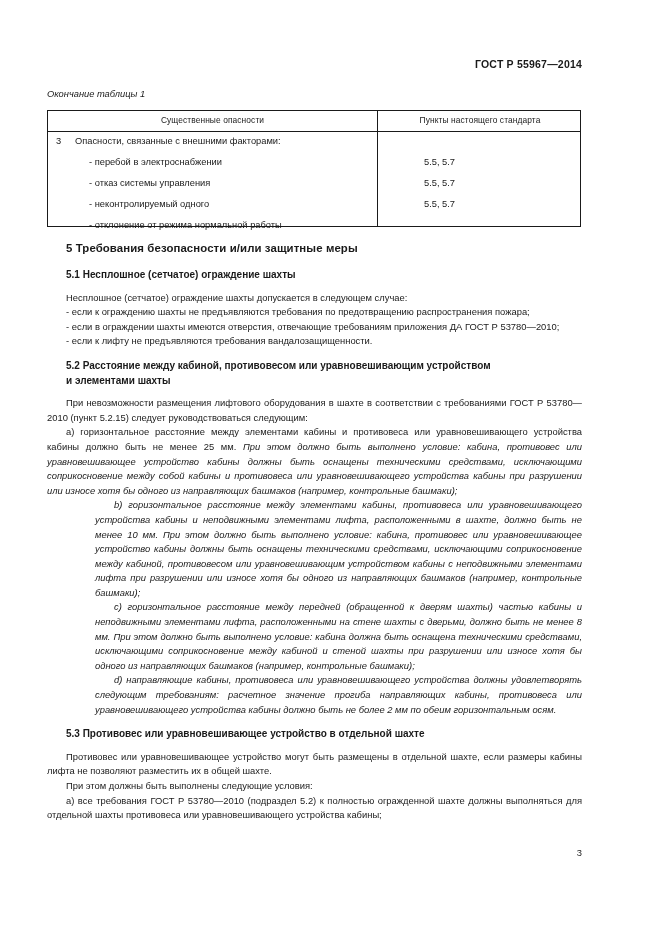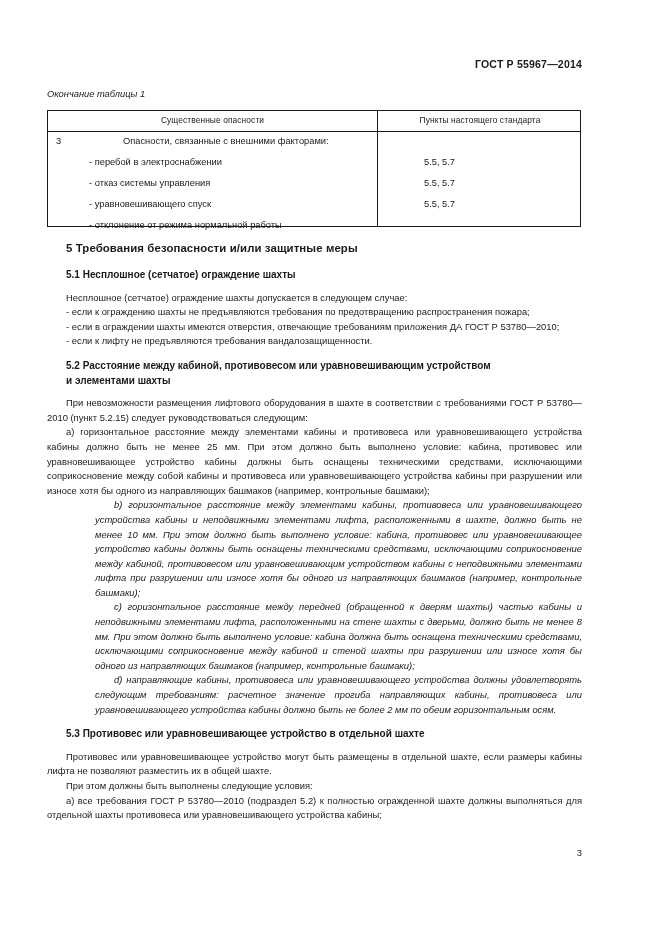--- a/index.html
+++ b/index.html
@@ -121,21 +121,20 @@
   }
   .tbl-row .num {
     position: absolute;
     left: 9px;
     top: 0;
   }
   .tbl-row .txt {
     position: absolute;
     left: 28px;
     top: 0;
-    margin-left: 48px;
   }
   .tbl-row .sub {
     position: absolute;
     left: 42px;
     top: 0;
   }
   .tbl-row .pts {
     position: absolute;
     left: 46px;
     top: 0;
@@ -168,21 +167,21 @@
     font-size: 9.4px;
     line-height: 14.6px;
     text-align: justify;
     text-indent: 19px;
     hyphens: manual;
   }
   p.ital {
     font-style: italic;
     margin-left: 48px;
   }
-  .i { }
+  .i { font-style: italic; }
   .sp-12 { height: 12px; }
   .sp-10 { height: 10px; }
   .sp-8  { height: 8px; }
 
   
   .folio {
     position: absolute;
     right: 0;
     top: 847px;
     font-size: 9.4px;
@@ -236,21 +235,21 @@
       <div class="tbl-row">
         <div class="c1">
           <span class="sub">- отказ системы управления</span>
         </div>
         <div class="c2">
           <span class="pts">5.5, 5.7</span>
         </div>
       </div>
       <div class="tbl-row">
         <div class="c1">
-          <span class="sub">- уравновешивающего спуск</span>
+          <span class="sub">- неконтролируемый одного</span>
         </div>
         <div class="c2">
           <span class="pts">5.5, 5.7</span>
         </div>
       </div>
       <div class="tbl-row">
         <div class="c1">
           <span class="sub">- отклонение от режима нормальной работы</span>
         </div>
         <div class="c2">

